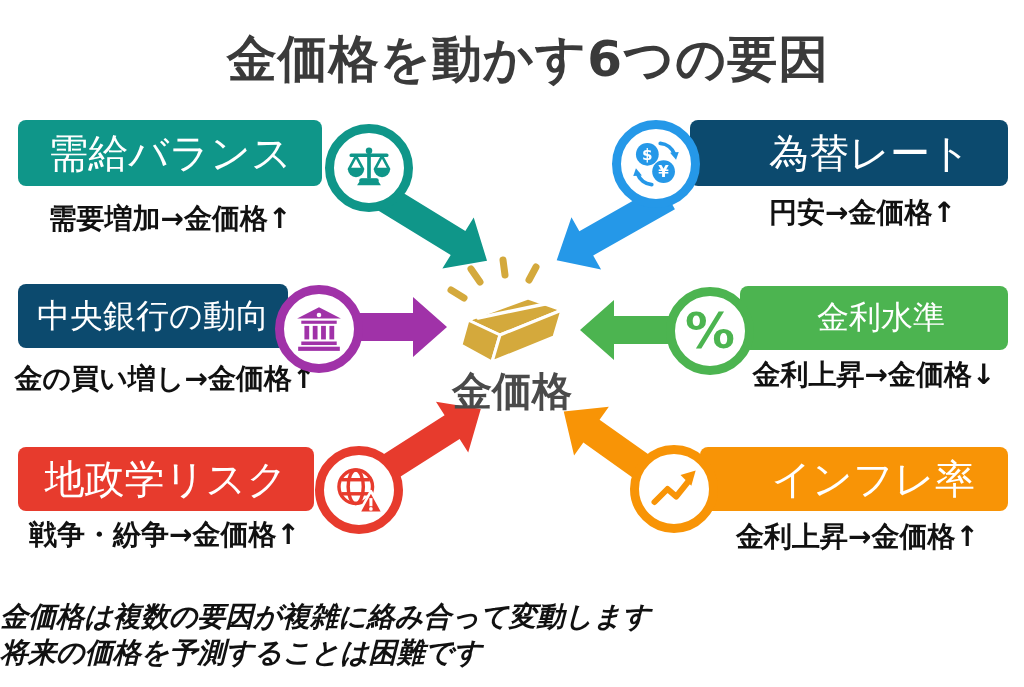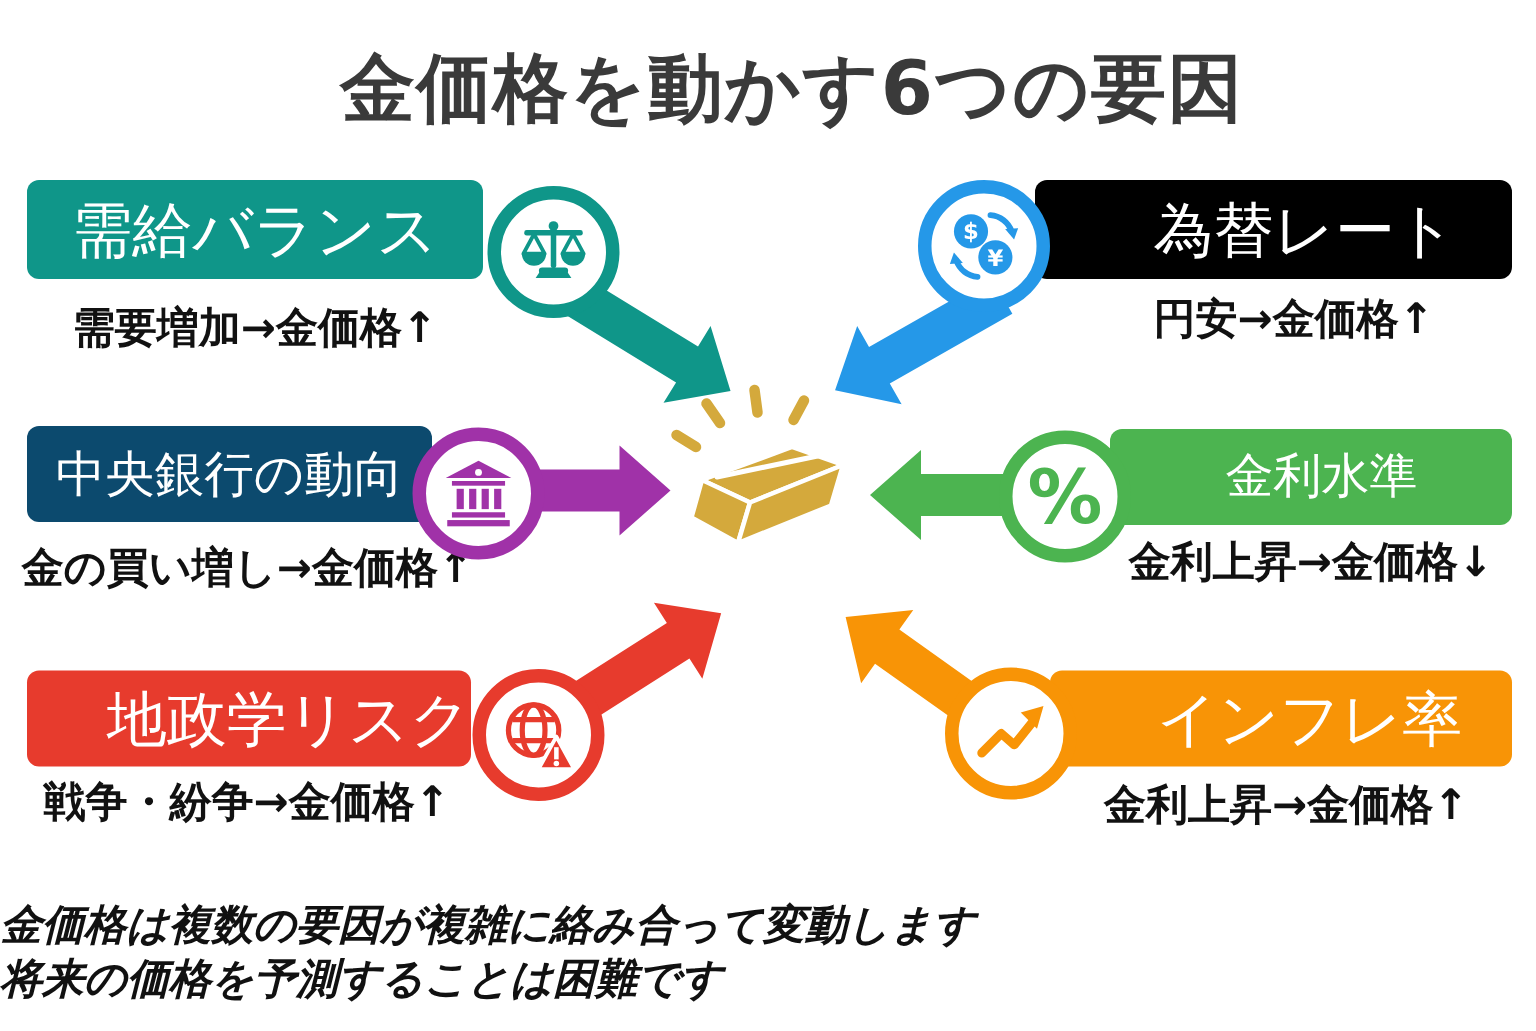--- a/index.html
+++ b/index.html
@@ -7,24 +7,24 @@
          font-family:"DejaVu Sans",sans-serif;}
 
   .title{position:absolute;left:0;top:10px;width:1024px;margin:16px;text-align:center;
          font-size:50px;font-weight:bold;color:#3a3a3a;letter-spacing:1px;}
 
   .arrows{position:absolute;left:0;top:0;width:1024px;height:687px;z-index:1;}
 
   .banner{position:absolute;z-index:2;border-radius:8px;display:flex;align-items:center;
           justify-content:center;color:#ffffff;font-weight:normal;box-sizing:border-box;}
   .b-tl{left:18px;top:120px;width:304px;height:66px;background:#0f9689;font-size:40px;}
-  .b-tr{left:690px;top:120px;width:318px;height:66px;background:#000000;font-size:40px;padding-left:42px;}
+  .b-tr{left:690px;top:120px;width:318px;height:66px;background:#0c4a6e;font-size:40px;padding-left:42px;}
   .b-ml{left:18px;top:284px;width:270px;height:64px;background:#0c4a6e;font-size:33px;}
   .b-mr{left:740px;top:286px;width:268px;height:64px;background:#4cb450;font-size:32px;padding-left:14px;}
-  .b-bl{left:18px;top:447px;width:296px;height:64px;background:#e73b2d;font-size:40px;justify-content:flex-end;}
+  .b-bl{left:18px;top:447px;width:296px;height:64px;background:#e73b2d;font-size:40px;}
   .b-br{left:700px;top:447px;width:308px;height:64px;background:#f89406;font-size:40px;padding-left:38px;}
 
   .badge{position:absolute;z-index:3;width:70px;height:70px;border-radius:50%;background:#ffffff;
          display:flex;align-items:center;justify-content:center;}
   .badge svg{display:block;}
   .bd-teal  {left:325px;top:124px;border:9px solid #0f9689;color:#0f9689;}
   .bd-blue  {left:612px;top:120px;border:9px solid #2598e8;color:#2598e8;}
   .bd-purple{left:275px;top:285px;border:9px solid #a032a8;color:#a032a8;}
   .bd-green {left:666px;top:287px;border:9px solid #4cb450;color:#4cb450;}
   .bd-red   {left:315px;top:446px;border:9px solid #e73b2d;color:#e73b2d;}
@@ -183,17 +183,18 @@
         <path d="M36,50 L23,42"></path>
       </g>
       <g fill="#d4a93c" stroke="#ffffff" stroke-width="3" stroke-linejoin="round">
         <path d="M40,72 L100,50 L134,62 L72,87 Z"></path>
         <path d="M40,72 L72,87 L64,114 L33,97 Z"></path>
         <path d="M72,87 L134,62 L126,89 L64,114 Z"></path>
       </g>
       <path d="M50,70 L117,56" fill="none" stroke="#ffffff" stroke-width="3.4" stroke-linecap="round"></path>
     </svg>
   </div>
+  <div class="center-label">金価格</div>
 
   <div class="footer f1">金価格は複数の要因が複雑に絡み合って変動します</div>
   <div class="footer f2">将来の価格を予測することは困難です</div>
 
 </div>
 
 </body></html>

